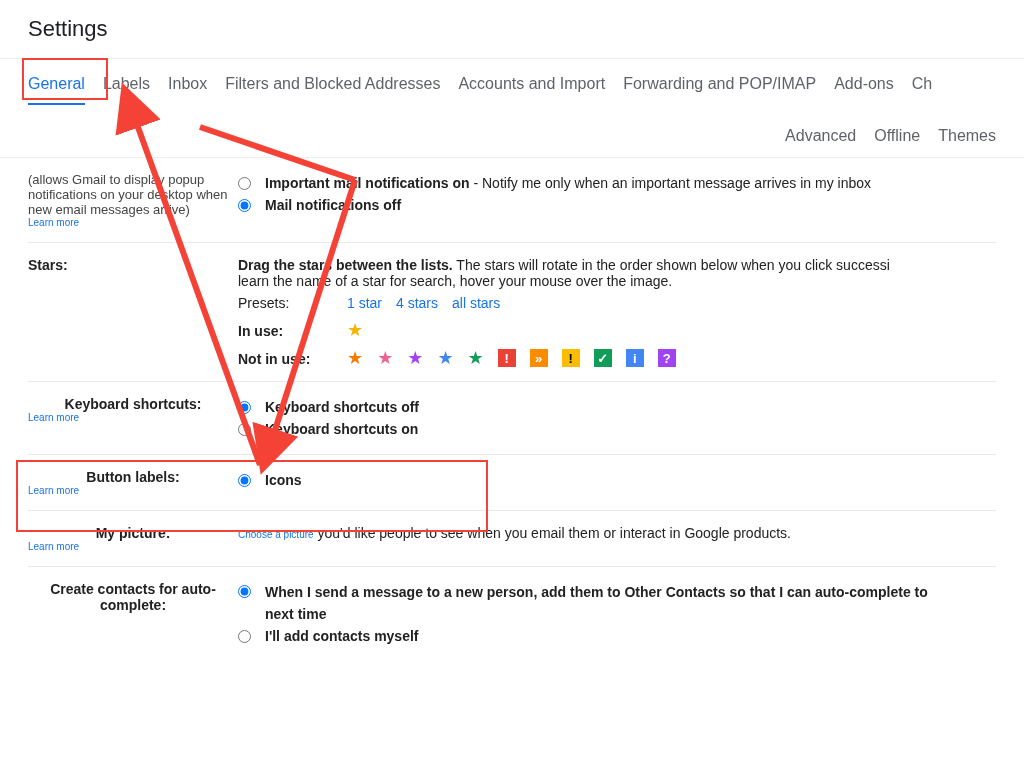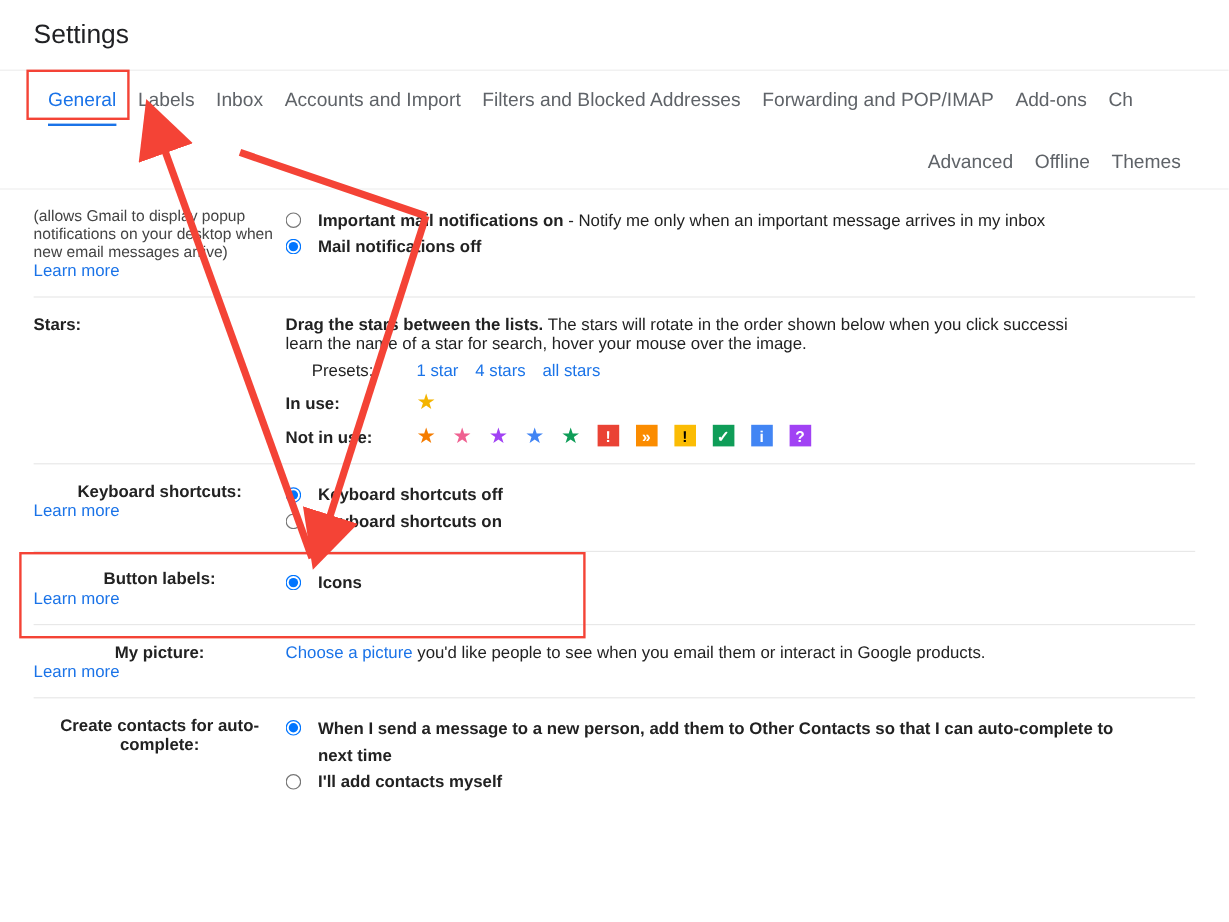--- a/index.html
+++ b/index.html
@@ -1,31 +1,31 @@
 <!DOCTYPE html>
 <html><head>
 <meta charset="utf-8">
 <style>
   html,body{margin:0;padding:0;font-family:Arial,Helvetica,sans-serif;color:#202124;background:#fff;width:1024px;height:768px;overflow:hidden;}
   .page{width:1024px;height:768px;position:relative;box-sizing:border-box;}
   .title{font-size:22px;padding:16px 28px 10px 28px;color:#202124;}
-  .tabs-row{display:flex;flex-wrap:wrap;gap:18px;padding:0 40px;border-top:1px solid #eee;margin-top:6px;}
+  .tabs-row{display:flex;flex-wrap:wrap;gap:18px;padding:0 28px;border-top:1px solid #eee;margin-top:6px;}
   .tab{font-size:16px;color:#5f6368;font-weight:500;padding:16px 0 10px 0;cursor:pointer;border-bottom:2px solid transparent;}
   .tab.active{color:#1a73e8;border-bottom:2px solid #1a73e8;}
   .content{padding:0 28px;}
   .section{display:flex;border-bottom:1px solid #e8e8e8;padding:14px 0;align-items:flex-start;}
   .section-label{width:210px;flex:0 0 210px;font-size:14px;color:#222;}
   .section-label .hdr{font-weight:700;text-align:center;}
   .section-label .desc{font-weight:400;color:#444;font-size:13px;}
   .section-body{flex:1;font-size:14px;color:#222;}
-  .link{color:#1a73e8;cursor:pointer;font-size:14px;}
+  .link{color:#1a73e8;cursor:pointer;font-size:10px;}
   .opt-row{display:flex;align-items:center;gap:8px;line-height:22px;}
   .opt-row input[type=radio]{margin:0 6px 0 0;}
   .bold{font-weight:700;}
-  .presets-row{display:flex;align-items:center;gap:14px;margin-top:6px;text-align:center;}
+  .presets-row{display:flex;align-items:center;gap:14px;margin-top:6px;}
   .preset-link{color:#1a73e8;cursor:pointer;font-size:14px;}
   .label-col{display:inline-block;width:95px;font-weight:700;}
   .stars-row{display:flex;align-items:flex-end;gap:14px;margin-top:10px;}
   .star{font-size:18px;line-height:1;}
   .mark{display:inline-flex;width:18px;height:18px;align-items:center;justify-content:center;font-size:13px;font-weight:700;color:#fff;}
   
   .c-yellow{color:#f4b400;}
   .c-orange{color:#f57c00;}
   .c-pink{color:#ef6191;}
   .c-purple{color:#a142f4;}
@@ -50,22 +50,22 @@
 </head>
 <body>
 <div class="page">
 
   <div class="title">Settings</div>
 
   <div class="tabs-row">
     <div class="tab active">General</div>
     <div class="tab">Labels</div>
     <div class="tab">Inbox</div>
+    <div class="tab">Filters and Blocked Addresses</div>
     <div class="tab">Accounts and Import</div>
-    <div class="tab">Filters and Blocked Addresses</div>
     <div class="tab">Forwarding and POP/IMAP</div>
     <div class="tab">Add-ons</div>
     <div class="tab">Ch</div>
   </div>
   <div class="tabs-row" style="border-bottom:1px solid #eee;border-top:none;justify-content:flex-end;">
     <div class="tab">Advanced</div>
     <div class="tab">Offline</div>
     <div class="tab">Themes</div>
   </div>
 

